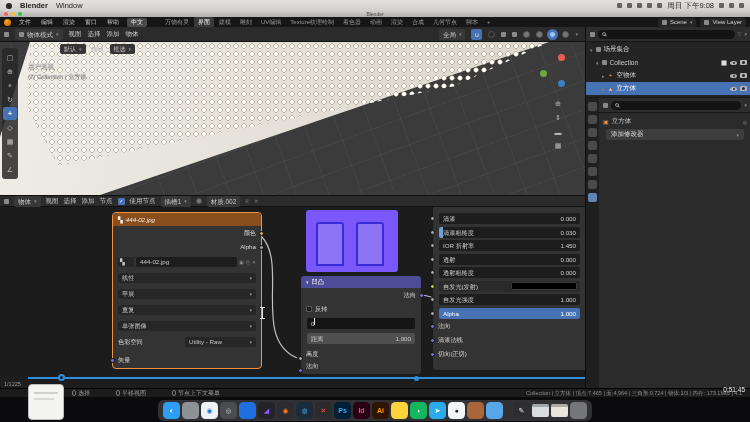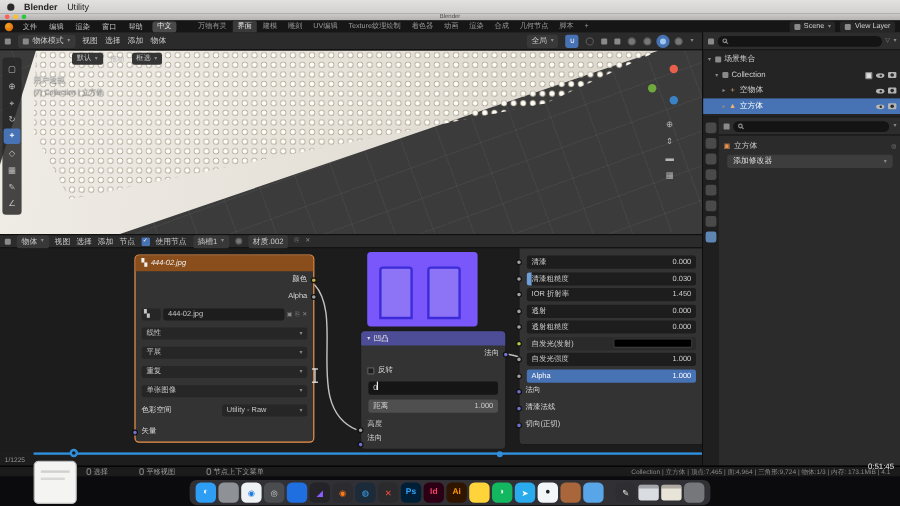--- a/index.html
+++ b/index.html
@@ -118,21 +118,32 @@
   .timer{left:auto;right:5px;top:386px;font-size:6.5px;color:#f2f2f2;z-index:70;}
 </style>
 </head>
 <body>
 
 <div class="screen">
 
   <div class="abs macbar">
     <span class="apple"></span>
     <span class="appname">Blender</span>
-    <span>Utility</span>
+    <span>Window</span>
+    <span class="mac-status">
+      <span class="mac-ico"></span>
+      <span class="mac-ico"></span>
+      <span class="mac-ico"></span>
+      <span class="mac-ico"></span>
+      <span class="mac-ico"></span>
+      <span>周日 下午9:08</span>
+      <span class="mac-ico"></span>
+      <span class="mac-ico"></span>
+      <span class="mac-ico"></span>
+    </span>
   </div>
 
   <div class="abs titlebar">
     <span class="tl-dot" style="left: 4px; background-color: rgb(255, 95, 87);"></span>
     <span class="tl-dot" style="left: 11px; background-color: rgb(254, 188, 46);"></span>
     <span class="tl-dot" style="left: 18px; background-color: rgb(40, 200, 64);"></span>
     <span class="wtitle">Blender</span>
   </div>
 
   <div class="abs topbar">

